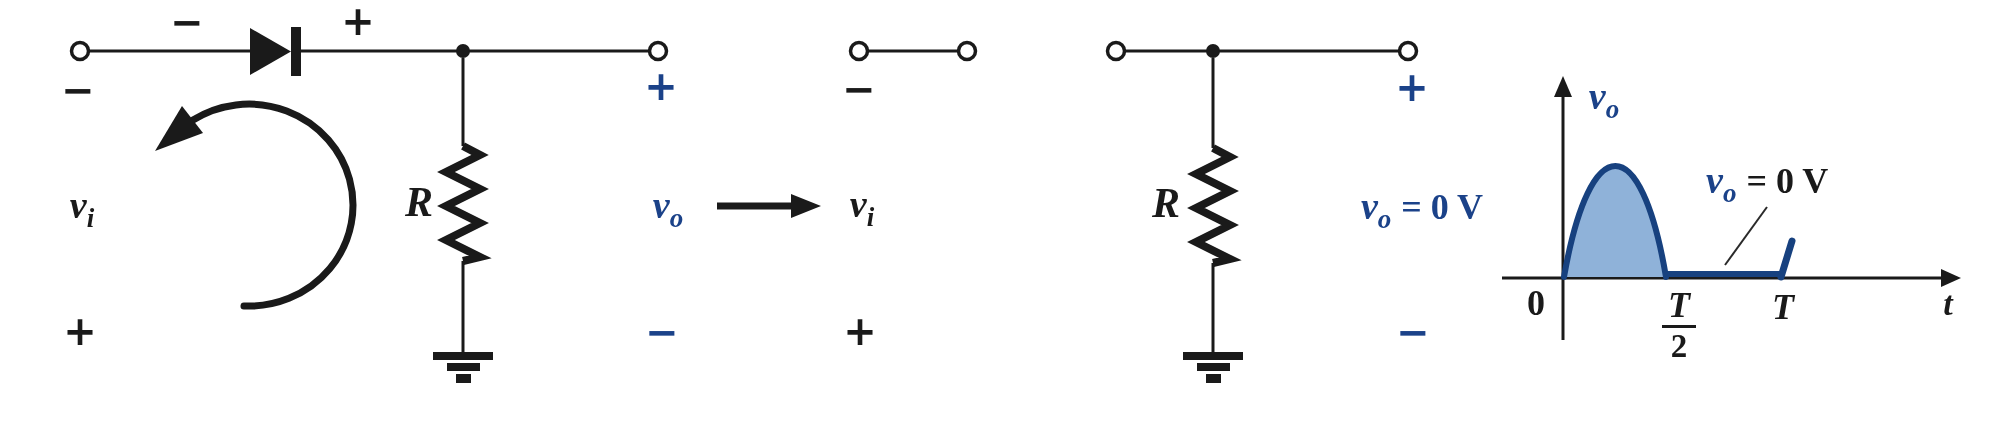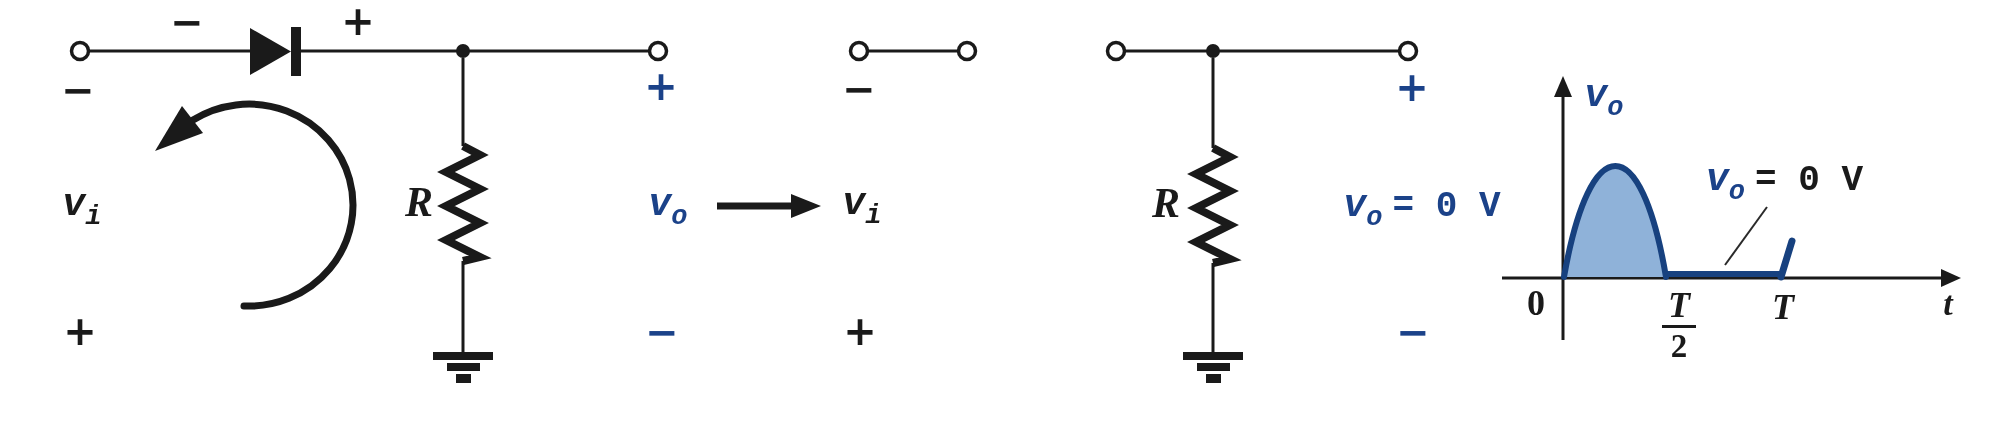--- a/index.html
+++ b/index.html
@@ -3,21 +3,21 @@
 <meta charset="utf-8">
 <style>
   html,body{margin:0;padding:0;background:#ffffff;}
   #stage{
     position:relative;width:1994px;height:425px;background:#ffffff;overflow:hidden;
     font-family:"Liberation Serif", serif;
   }
   #stage svg{position:absolute;left:0;top:0;}
   .lbl{position:absolute;transform:translate(-50%,-50%);white-space:nowrap;line-height:1;}
   .sign{font-family:"DejaVu Sans", sans-serif;font-weight:700;font-size:40px;color:#1a1a1a;}
-  .vlab{font-style:italic;font-weight:700;font-size:38px;color:#1a1a1a;font-family:Liberation Mono, monospace;}
+  .vlab{font-style:italic;font-weight:700;font-size:38px;color:#1a1a1a;}
   .vlab sub{font-size:27px;font-style:italic;vertical-align:-9px;line-height:0;}
   .rlab{font-style:italic;font-weight:700;font-size:42px;color:#1a1a1a;}
   .navy{color:#1b4289;}
   .eqtxt{font-weight:700;font-size:36px;font-style:normal;}
   .axis-num{font-weight:700;font-size:36px;color:#1a1a1a;}
   .axis-ital{font-weight:700;font-style:italic;font-size:36px;color:#1a1a1a;}
   .frac{position:absolute;transform:translate(-50%,-50%);display:flex;flex-direction:column;align-items:center;line-height:1;}
   .frac .bar{width:34px;height:3px;background:#1a1a1a;margin:2px 0;}
 </style>
 </head>

